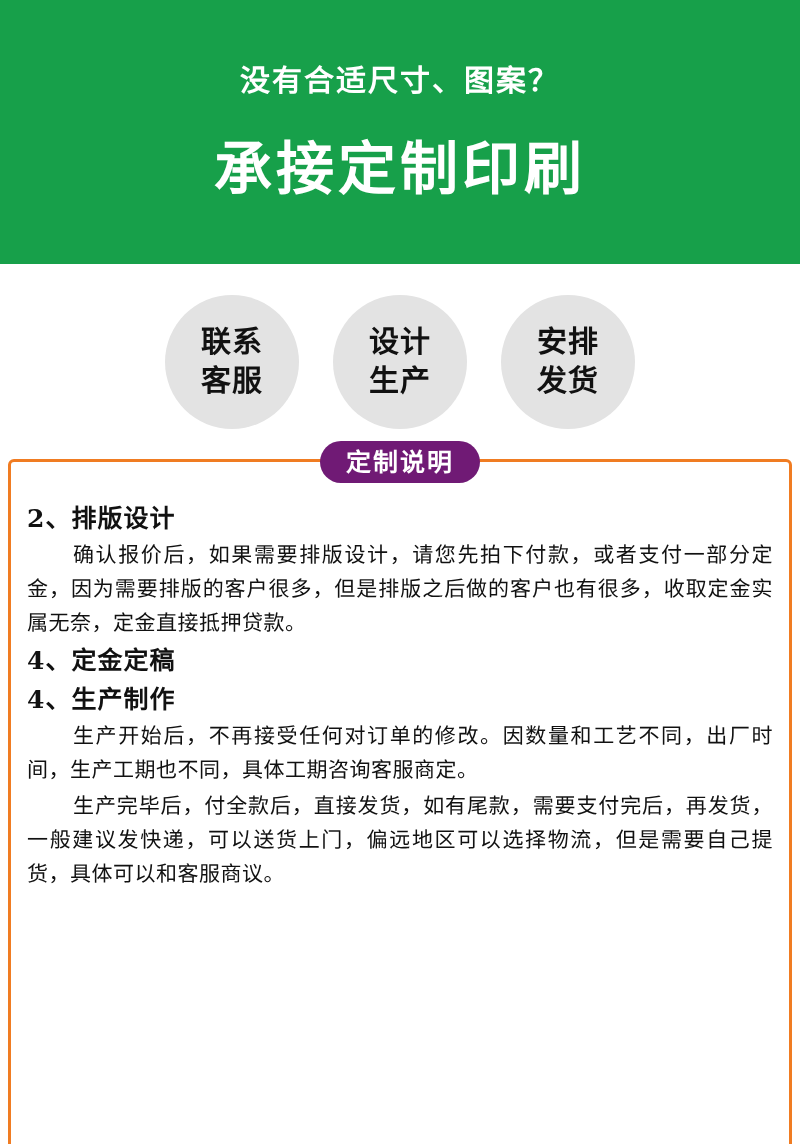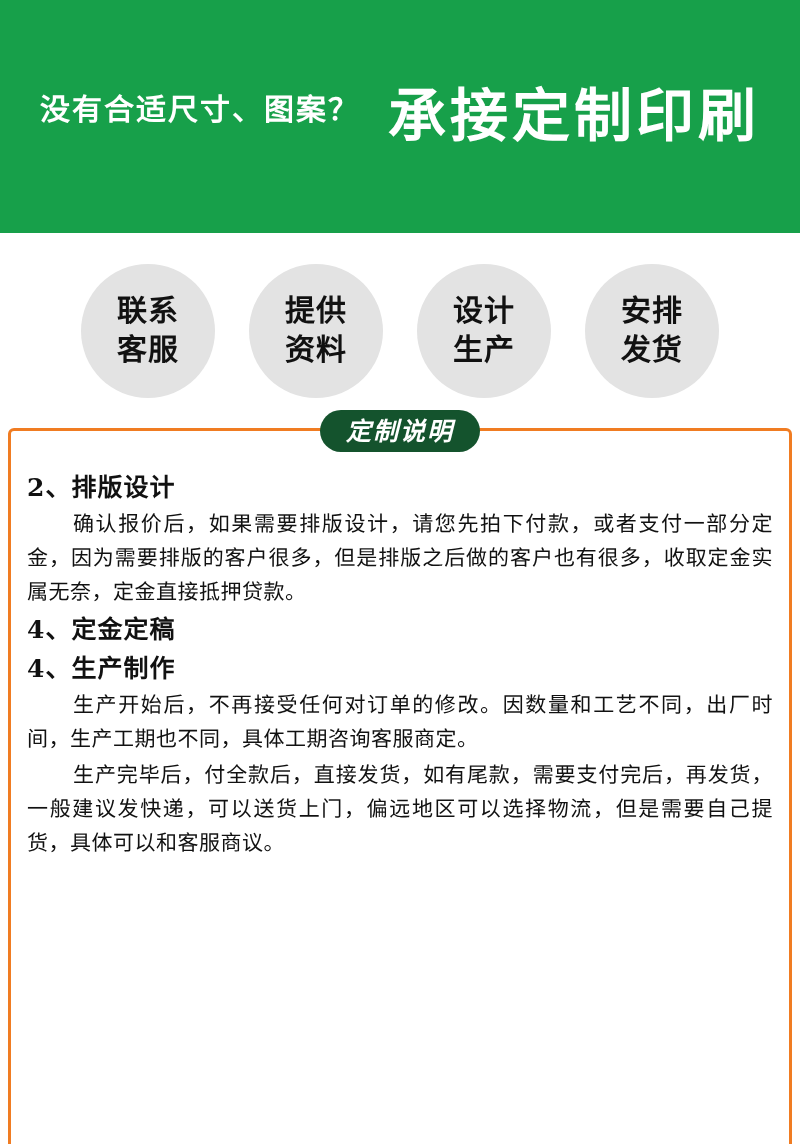--- a/index.html
+++ b/index.html
@@ -10,24 +10,24 @@
     width: 800px;
     height: 1144px;
     background: #ffffff;
     font-family: "Liberation Sans", "DejaVu Sans", sans-serif;
     overflow: hidden;
   }
 
   
   .banner {
     width: 800px;
-    height: 233px;
+    height: 264px;
     background: #17a04a;
     display: flex;
-    flex-direction: row;
+    flex-direction: column;
     align-items: center;
     justify-content: center;
     box-sizing: border-box;
     gap: 28px;
   }
   .banner-sub {
     color: #ffffff;
     font-size: 30px;
     font-weight: bold;
     letter-spacing: 2px;
@@ -84,30 +84,29 @@
   }
   .panel-badge-wrap {
     position: absolute;
     top: -21px;
     left: 0;
     right: 0;
     display: flex;
     justify-content: center;
   }
   .panel-badge {
-    background: #14532d;
+    background: #701a75;
     color: #ffffff;
     font-size: 25px;
     font-weight: bold;
     letter-spacing: 2px;
     padding: 6px 26px;
     border-radius: 22px;
     line-height: 1.2;
     white-space: nowrap;
-    font-style: italic;
   }
 
   .section {
     margin-bottom: 2px;
   }
   .section-title {
     font-family: "DejaVu Serif", "Liberation Serif", serif;
     font-size: 25px;
     font-weight: bold;
     color: #111111;
@@ -132,24 +131,20 @@
   <div class="banner-title">承接定制印刷</div>
 </div>
 
 <div class="steps">
 
   <div class="step-circle">
     <div class="step-line">联系</div>
     <div class="step-line">客服</div>
   </div>
 
-  <div class="step-circle">
-    <div class="step-line">提供</div>
-    <div class="step-line">资料</div>
-  </div>
 
   <div class="step-circle">
     <div class="step-line">设计</div>
     <div class="step-line">生产</div>
   </div>
 
   <div class="step-circle">
     <div class="step-line">安排</div>
     <div class="step-line">发货</div>
   </div>

